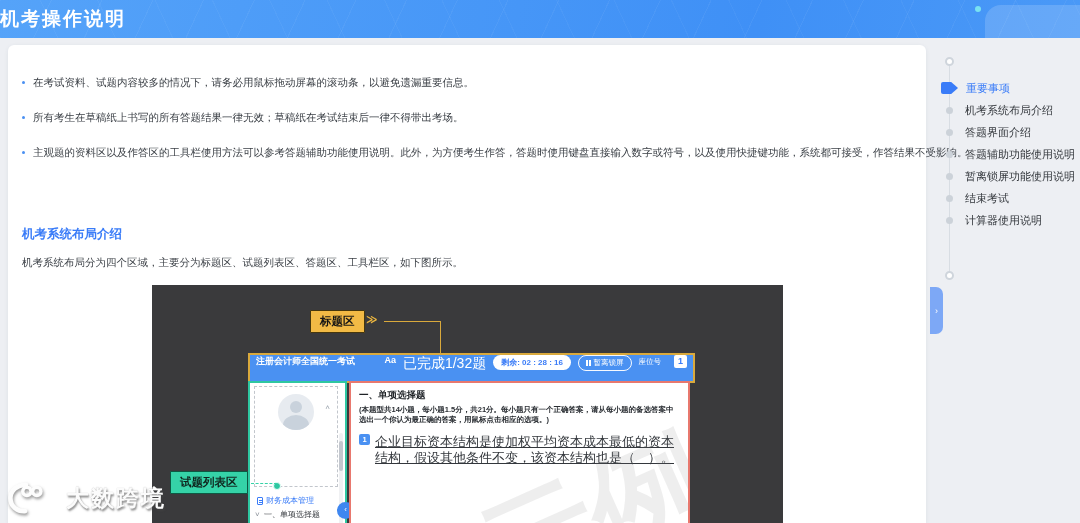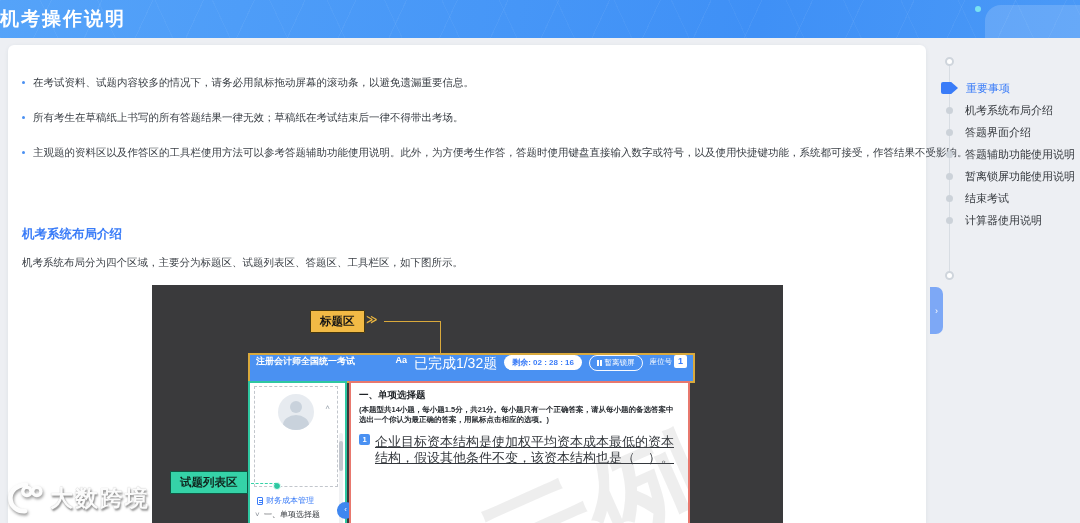--- a/index.html
+++ b/index.html
@@ -56,21 +56,21 @@
   .app-tbar { display:flex; align-items:flex-start; height:16px; padding:0 6px; gap:7px; }
   .app-title { font-size:9px; font-weight:bold; color:#fff; margin-right:auto; white-space:nowrap; }
   .font-ico { color:#fff; font-size:9px; font-weight:bold; }
   .progress { color:#fff; font-size:14px; white-space:nowrap; }
   .time-pill { background:#fff; color:#3a7cf8; font-size:8px; font-weight:bold;
     padding:2px 8px; border-radius:9px; white-space:nowrap; }
   .pause-pill { border:1px solid rgba(255,255,255,0.95); color:#fff; font-size:7.5px;
     padding:2px 7px; border-radius:9px; white-space:nowrap; display:flex; align-items:center; gap:3px; }
   .pause-bars { display:inline-flex; gap:1.5px; }
   .pause-bars i { width:1.5px; height:6px; background:#fff; display:block; }
-  .seat-wrap { display:flex; align-items:center; gap:2px; color:#fff; font-size:7.5px; white-space:nowrap; }
+  .seat-wrap { display:flex; align-items:center; gap:13px; color:#fff; font-size:7.5px; white-space:nowrap; }
   .seat-num { background:#fff; color:#3a7cf8; font-size:9px; font-weight:bold; width:13px; height:13px;
     border-radius:2px; text-align:center; line-height:13px; }
 
   
   .panel-left { position:absolute; left:96px; top:96px; width:99px; height:160px;
     background:#fff; border:2px solid #2ec7a1; }
   .photo-box { position:absolute; left:4px; top:3px; width:84px; height:101px; border:1px dashed #c2c6cc; }
   .avatar { position:absolute; left:23px; top:7px; width:36px; height:36px; border-radius:50%;
     background:#e7ebf0; overflow:hidden; }
   .avatar i.head { position:absolute; left:12px; top:7px; width:12px; height:12px; border-radius:50%; background:#c9d2dc; }
@@ -116,21 +116,21 @@
   .nav-label { margin-left:12px; font-size:11px; color:#33373c; white-space:nowrap; }
   .nav-item.active .nav-marker { display:block; }
   .nav-item.active .nav-label { color:#3a7cf8; margin-left:8px; }
 
   
   .card-tab { position:absolute; left:930px; top:287px; width:13px; height:47px;
     background:#7da8f6; border-radius:0 7px 7px 0; color:#fff; font-size:9px;
     display:flex; align-items:center; justify-content:center; cursor:pointer; }
 
   
-  .logo { position:absolute; left:6px; top:481px; display:flex; align-items:center; gap:6px; }
+  .logo { position:absolute; left:6px; top:481px; display:flex; align-items:center; gap:22px; }
   .logo svg { filter:drop-shadow(1px 2px 1.5px rgba(70,70,70,0.55)); }
   .logo-text { font-size:23px; font-weight:bold; color:#fbfbfb; letter-spacing:2px;
     text-shadow:1px 2px 2px rgba(70,70,70,0.6), 0 0 1px rgba(90,90,90,0.4); }
 </style>
 </head>
 <body>
 
 <div id="page">
 
   <div class="hdr">

